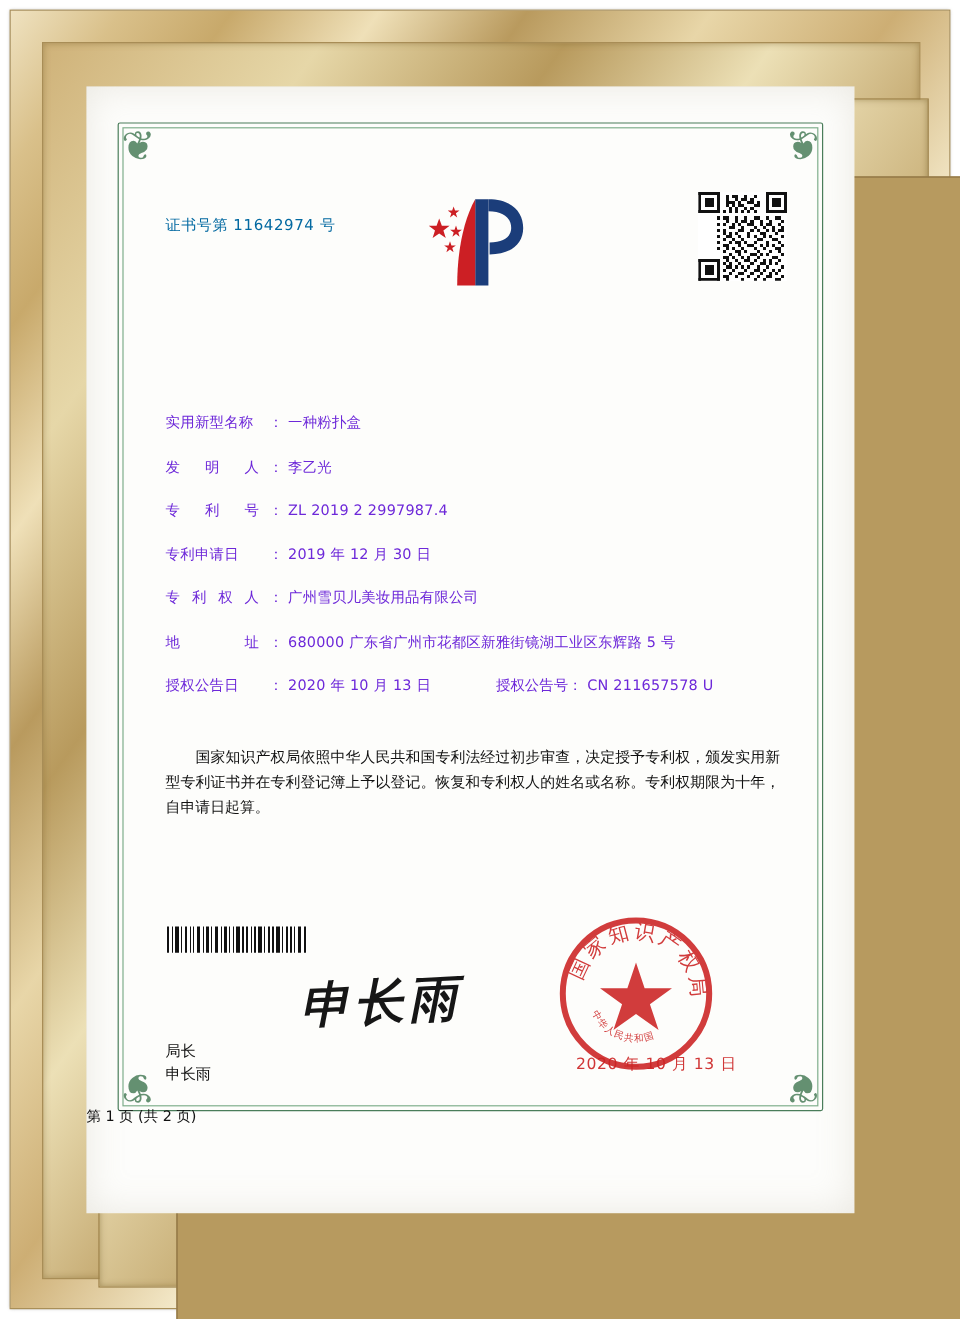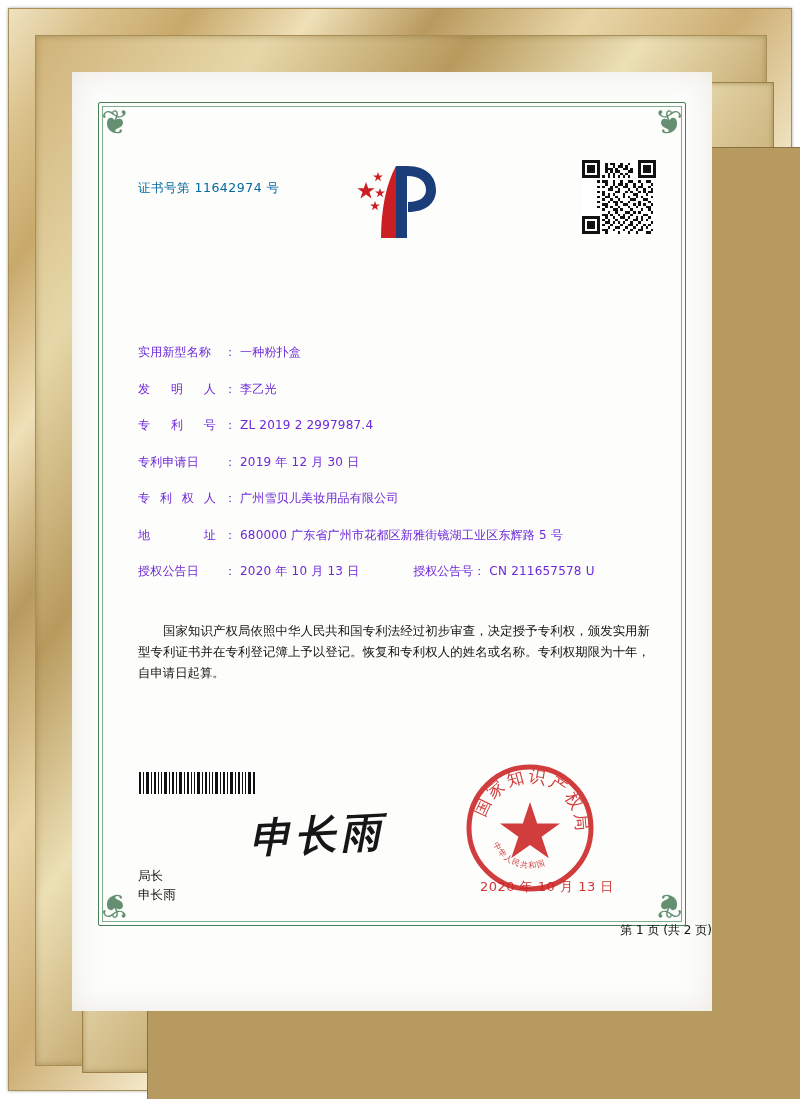--- a/index.html
+++ b/index.html
@@ -234,21 +234,21 @@
     color: #cc2222;
     letter-spacing: 0.5px;
     opacity: 0.9;
   }
 
   
   .page-num {
     position: absolute;
     left: 0; right: 0;
     top: 850px;
-    text-align: right;
+    text-align: left;
     font-size: 12px;
     color: #111;
   }
   .back-note {
     position: absolute;
     left: 0; right: 0;
     top: 895px;
     text-align: center;
     font-size: 12.5px;
     color: #111;

